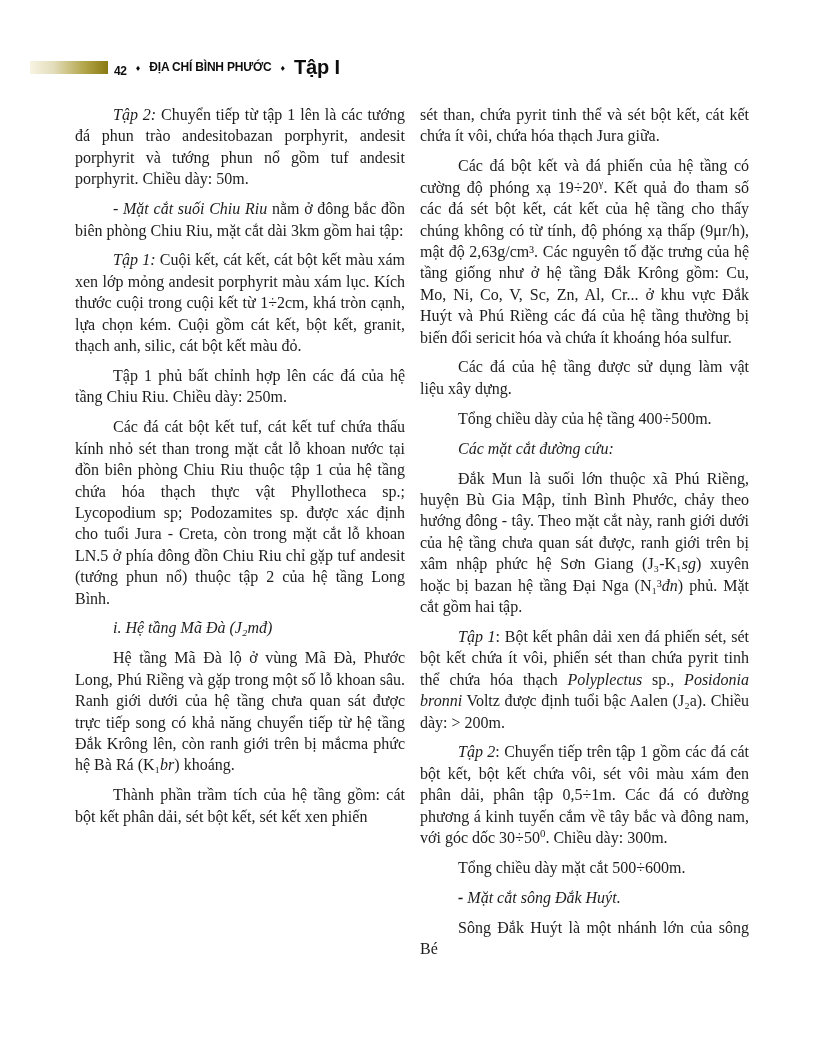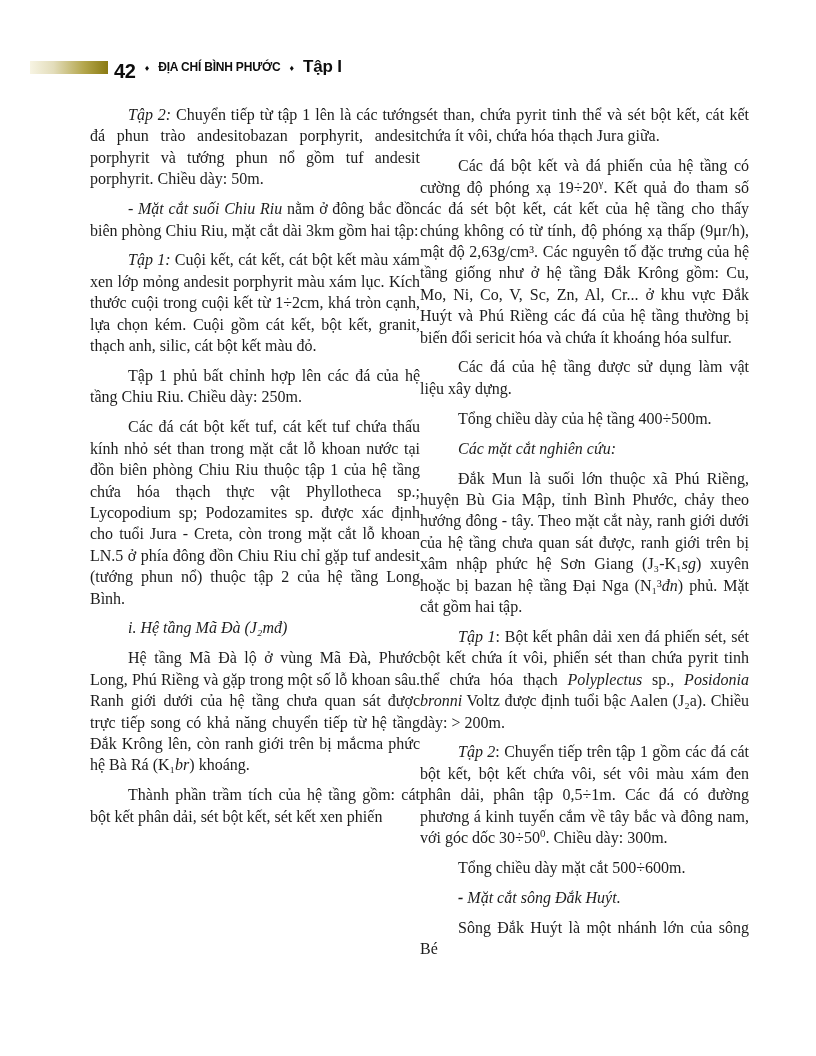--- a/index.html
+++ b/index.html
@@ -12,28 +12,28 @@
   .hdr {
     position:absolute; left:0; top:56px; height:22px; width:100%;
     display:flex; align-items:center;
     font-family:"Liberation Sans","DejaVu Sans",sans-serif;
     font-weight:700; color:#0d0d0d;
   }
   .grad {
     width:78px; height:13px; margin-left:30px;
     background:linear-gradient(90deg,#f7f4e3 0%,#e3ddbb 30%,#b3a54a 70%,#8a7a12 100%);
   }
-  .pnum { font-size:20px; margin-left:6px; letter-spacing:-0.3px;margin-top:8px; }
+  .pnum { font-size:12px; margin-left:6px; letter-spacing:-0.3px;margin-top:8px; }
   .dia  { font-size:9px; margin:0 9px; position:relative; top:0.5px; }
   .ttl  { font-size:12px; letter-spacing:-0.2px; }
-  .vol  { font-size:17px; letter-spacing:-0.2px; }
+  .vol  { font-size:20px; letter-spacing:-0.2px; }
   
   .cols {
     position:absolute; left:75px; top:104px; width:674px;
-    display:flex; justify-content:flex-end;
+    display:flex; gap:15px;
   }
   .col { width:330px; }
   .col:last-child { width:329px; }
   p.para {
     margin:0 0 8.5px 0;
     font-size:16px; line-height:21.4px;
     text-align:justify; text-indent:38px;
   }
   p.para.noindent { text-indent:0; }
   p.para.heading  { font-weight:400; font-style:italic; margin-top:3px; }
@@ -64,21 +64,21 @@
         <p class="para"><span>Các đá cát bột kết tuf, cát kết tuf chứa thấu kính nhỏ sét than trong mặt cắt lỗ khoan nước tại đồn biên phòng Chiu Riu thuộc tập 1 của hệ tầng chứa hóa thạch thực vật Phyllotheca sp.; Lycopodium sp; Podozamites sp. được xác định cho tuổi Jura - Creta, còn trong mặt cắt lỗ khoan LN.5 ở phía đông đồn Chiu Riu chỉ gặp tuf andesit (tướng phun nổ) thuộc tập 2 của hệ tầng Long Bình.</span></p>
         <p class="para heading"><span>i. Hệ tầng Mã Đà (J₂mđ)</span></p>
         <p class="para"><span>Hệ tầng Mã Đà lộ ở vùng Mã Đà, Phước Long, Phú Riềng và gặp trong một số lỗ khoan sâu. Ranh giới dưới của hệ tầng chưa quan sát được trực tiếp song có khả năng chuyển tiếp từ hệ tầng Đắk Krông lên, còn ranh giới trên bị mắcma phức hệ Bà Rá (K₁</span><span class="it">br</span><span>) khoáng.</span></p>
         <p class="para"><span>Thành phần trầm tích của hệ tầng gồm: cát bột kết phân dải, sét bột kết, sét kết xen phiến</span></p>
       </section>
     <section class="col" id="col-right">
         <p class="para noindent"><span>sét than, chứa pyrit tinh thể và sét bột kết, cát kết chứa ít vôi, chứa hóa thạch Jura giữa.</span></p>
         <p class="para"><span>Các đá bột kết và đá phiến của hệ tầng có cường độ phóng xạ 19÷20</span><span class="sup">γ</span><span>. Kết quả đo tham số các đá sét bột kết, cát kết của hệ tầng cho thấy chúng không có từ tính, độ phóng xạ thấp (9μr/h), mật độ 2,63g/cm³. Các nguyên tố đặc trưng của hệ tầng giống như ở hệ tầng Đắk Krông gồm: Cu, Mo, Ni, Co, V, Sc, Zn, Al, Cr... ở khu vực Đắk Huýt và Phú Riềng các đá của hệ tầng thường bị biến đổi sericit hóa và chứa ít khoáng hóa sulfur.</span></p>
         <p class="para"><span>Các đá của hệ tầng được sử dụng làm vật liệu xây dựng.</span></p>
         <p class="para"><span>Tổng chiều dày của hệ tầng 400÷500m.</span></p>
-        <p class="para"><span class="it">Các mặt cắt nghiên cứu:</span></p>
+        <p class="para"><span class="it">Các mặt cắt đường cứu:</span></p>
         <p class="para"><span>Đắk Mun là suối lớn thuộc xã Phú Riềng, huyện Bù Gia Mập, tỉnh Bình Phước, chảy theo hướng đông - tây. Theo mặt cắt này, ranh giới dưới của hệ tầng chưa quan sát được, ranh giới trên bị xâm nhập phức hệ Sơn Giang (J₃-K₁</span><span class="it">sg</span><span>) xuyên hoặc bị bazan hệ tầng Đại Nga (N₁³</span><span class="it">đn</span><span>) phủ. Mặt cắt gồm hai tập.</span></p>
         <p class="para"><span class="it">Tập 1</span><span>: Bột kết phân dải xen đá phiến sét, sét bột kết chứa ít vôi, phiến sét than chứa pyrit tinh thể chứa hóa thạch </span><span class="it">Polyplectus</span><span> sp., </span><span class="it">Posidonia bronni</span><span> Voltz được định tuổi bậc Aalen (J₂a). Chiều dày: &gt; 200m.</span></p>
         <p class="para"><span class="it">Tập 2</span><span>: Chuyển tiếp trên tập 1 gồm các đá cát bột kết, bột kết chứa vôi, sét vôi màu xám đen phân dải, phân tập 0,5÷1m. Các đá có đường phương á kinh tuyến cắm về tây bắc và đông nam, với góc dốc 30÷50</span><span class="sup">0</span><span>. Chiều dày: 300m.</span></p>
         <p class="para"><span>Tổng chiều dày mặt cắt 500÷600m.</span></p>
         <p class="para"><span class="it b">- </span><span class="it">Mặt cắt sông Đắk Huýt.</span></p>
         <p class="para"><span>Sông Đắk Huýt là một nhánh lớn của sông Bé</span></p>
       </section>
   </main>
 
 </div>

